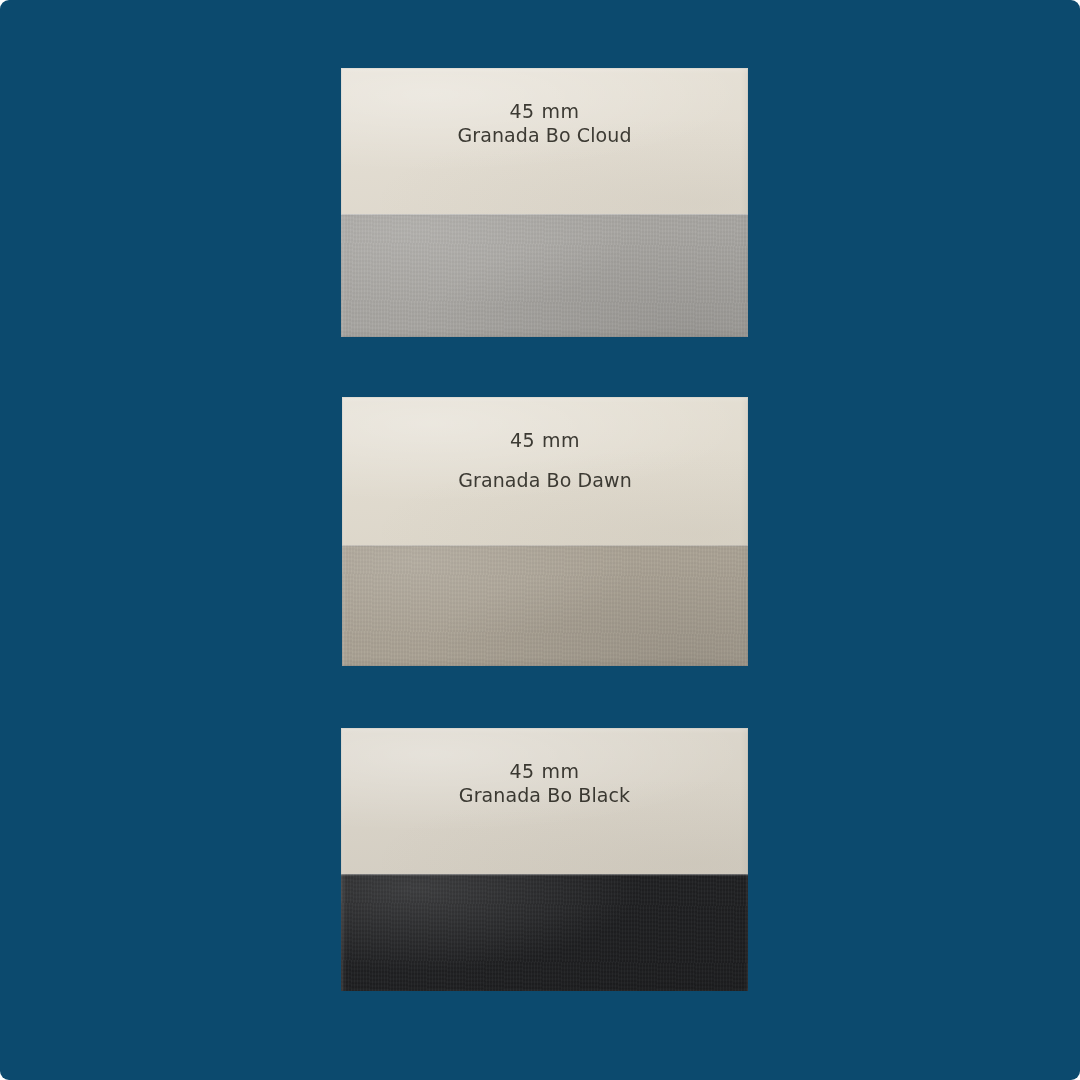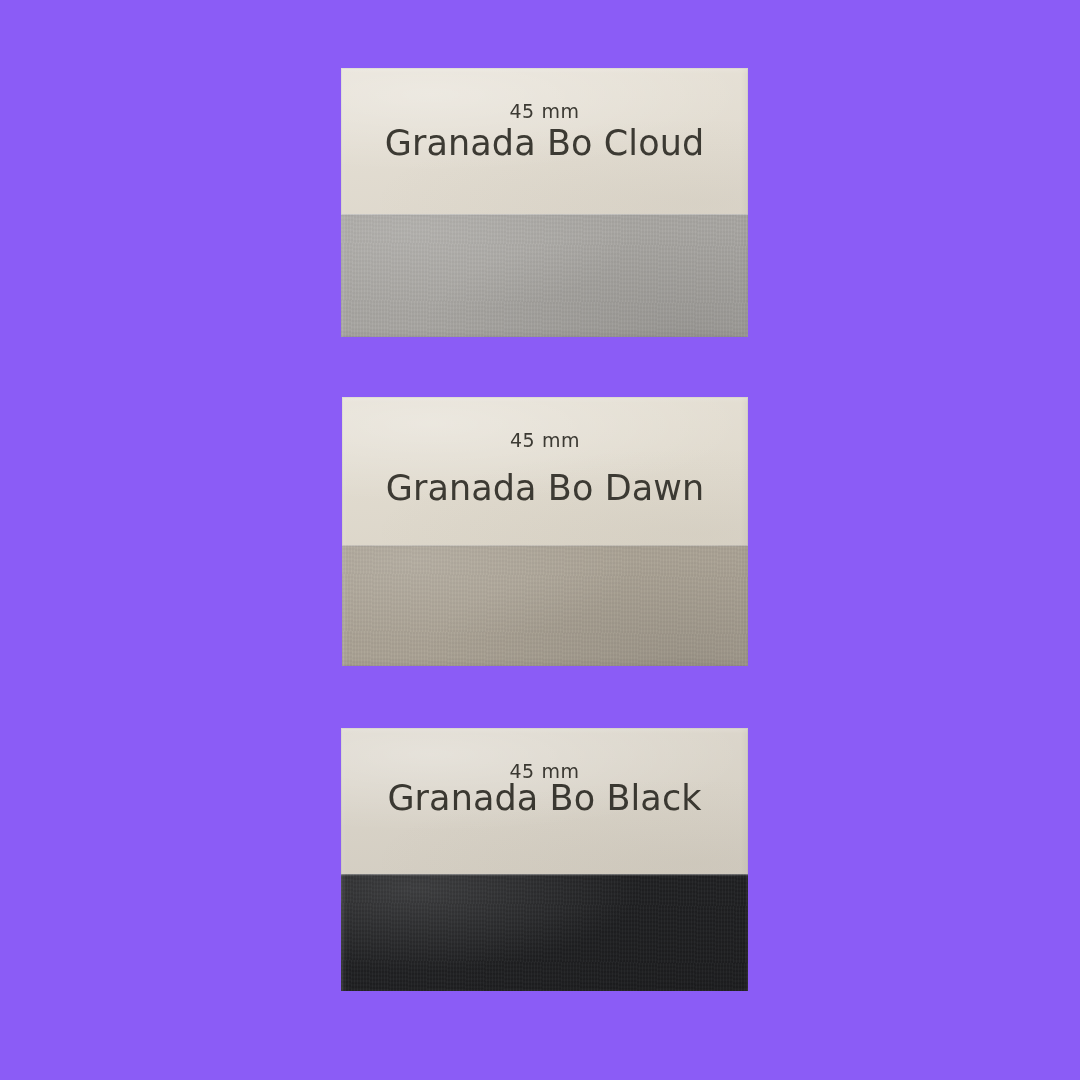--- a/index.html
+++ b/index.html
@@ -70,21 +70,21 @@
     font-size: 19px;
     letter-spacing: 0.6px;
     line-height: 1;
     color: #3c3a33;
     white-space: nowrap;
   }
 
   .swatch-name {
     position: relative;
     z-index: 2;
-    font-size: 35px;
+    font-size: 19px;
     letter-spacing: 0.1px;
     line-height: 1;
     color: #34322c;
     white-space: nowrap;
   }
 
   .card-color-area {
     position: absolute;
     left: 0; right: 0; bottom: 0;
   }
@@ -108,39 +108,39 @@
     left: 0; right: 0;
     height: 2px;
     z-index: 3;
     background: linear-gradient(180deg, rgba(255,255,255,0.45) 0%, rgba(0,0,0,0.10) 100%);
     pointer-events: none;
   }
 </style>
 </head>
 <body>
 
-<div id="swatch-board" style="background: #8b5cf6;">
+<div id="swatch-board" style="background: #0c4a6e; border-radius: 9px;">
 
 <div class="swatch-card" style="left: 341px; top: 68px; width: 407px; height: 269px; background: rgb(228, 222, 210);">
       <div class="card-label-area" style="height: 146px; background: rgb(228, 222, 210);">
         <div class="swatch-size" style="color: rgb(60, 58, 51); margin-top: 34px;">45 mm</div>
         <div class="swatch-name" style="color: rgb(60, 58, 51); margin-top: 5px;">Granada Bo Cloud</div>
       </div>
       <div class="card-color-area" style="height: 123px; background: rgb(168, 166, 162);"></div>
       <div class="card-seam" style="top: 146px;"></div>
     </div>
     <div class="swatch-card" style="left: 342px; top: 397px; width: 406px; height: 269px; background: rgb(226, 220, 207);">
       <div class="card-label-area" style="height: 148px; background: rgb(226, 220, 207);">
         <div class="swatch-size" style="color: rgb(60, 58, 51); margin-top: 34px;">45 mm</div>
         <div class="swatch-name" style="color: rgb(60, 58, 51); margin-top: 21px;">Granada Bo Dawn</div>
       </div>
       <div class="card-color-area" style="height: 121px; background: rgb(170, 162, 148);"></div>
       <div class="card-seam" style="top: 148px;"></div>
     </div>
     <div class="swatch-card" style="left: 341px; top: 728px; width: 407px; height: 263px; background: rgb(217, 211, 199);">
       <div class="card-label-area" style="height: 146px; background: rgb(217, 211, 199);">
         <div class="swatch-size" style="color: rgb(58, 56, 49); margin-top: 34px;">45 mm</div>
-        <div class="swatch-name" style="color: rgb(58, 56, 49); ">Granada Bo Black</div>
+        <div class="swatch-name" style="color: rgb(58, 56, 49); margin-top: 5px;">Granada Bo Black</div>
       </div>
       <div class="card-color-area" style="height: 117px; background: rgb(31, 32, 34);"></div>
       <div class="card-seam" style="top: 146px;"></div>
     </div>
   </div>
 
 </body></html>

